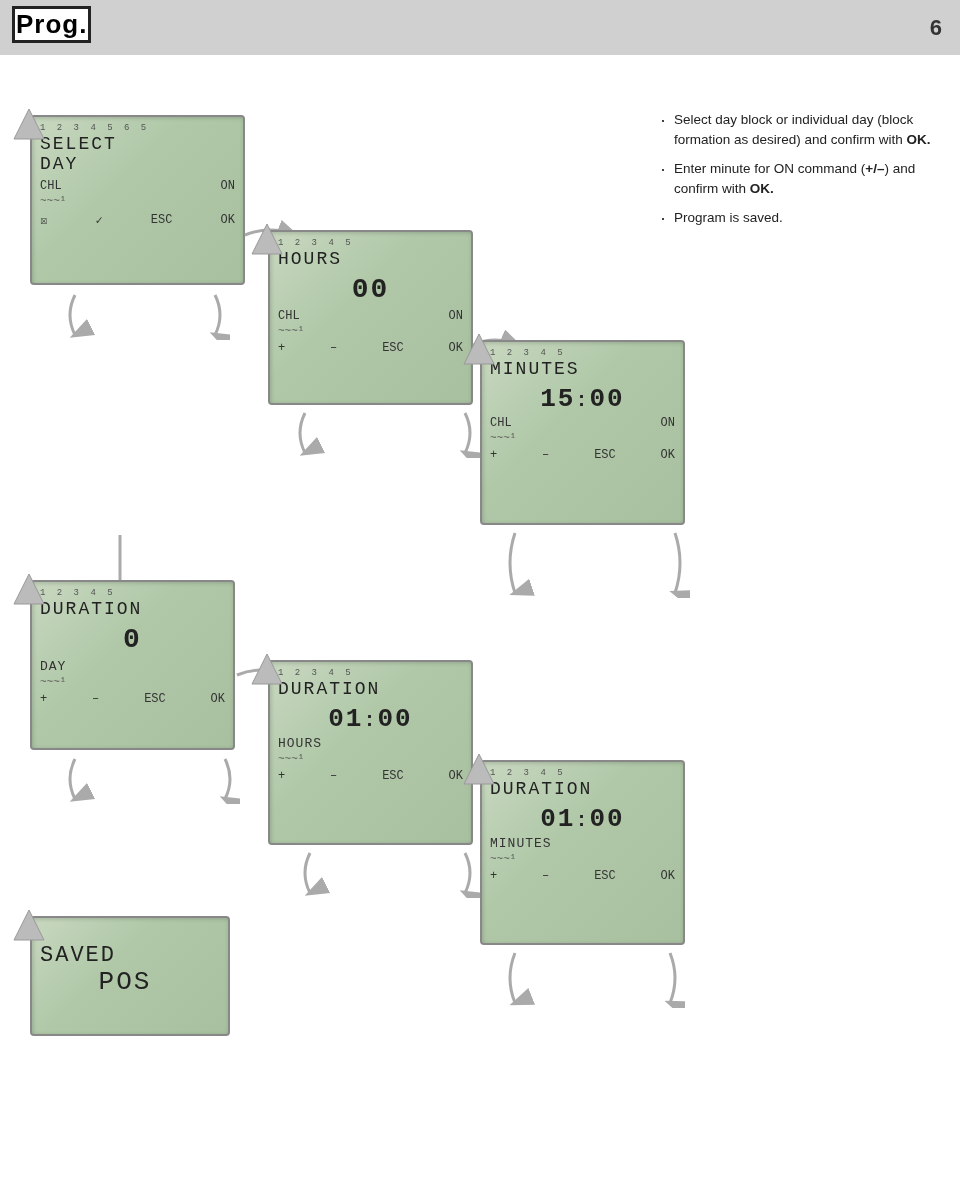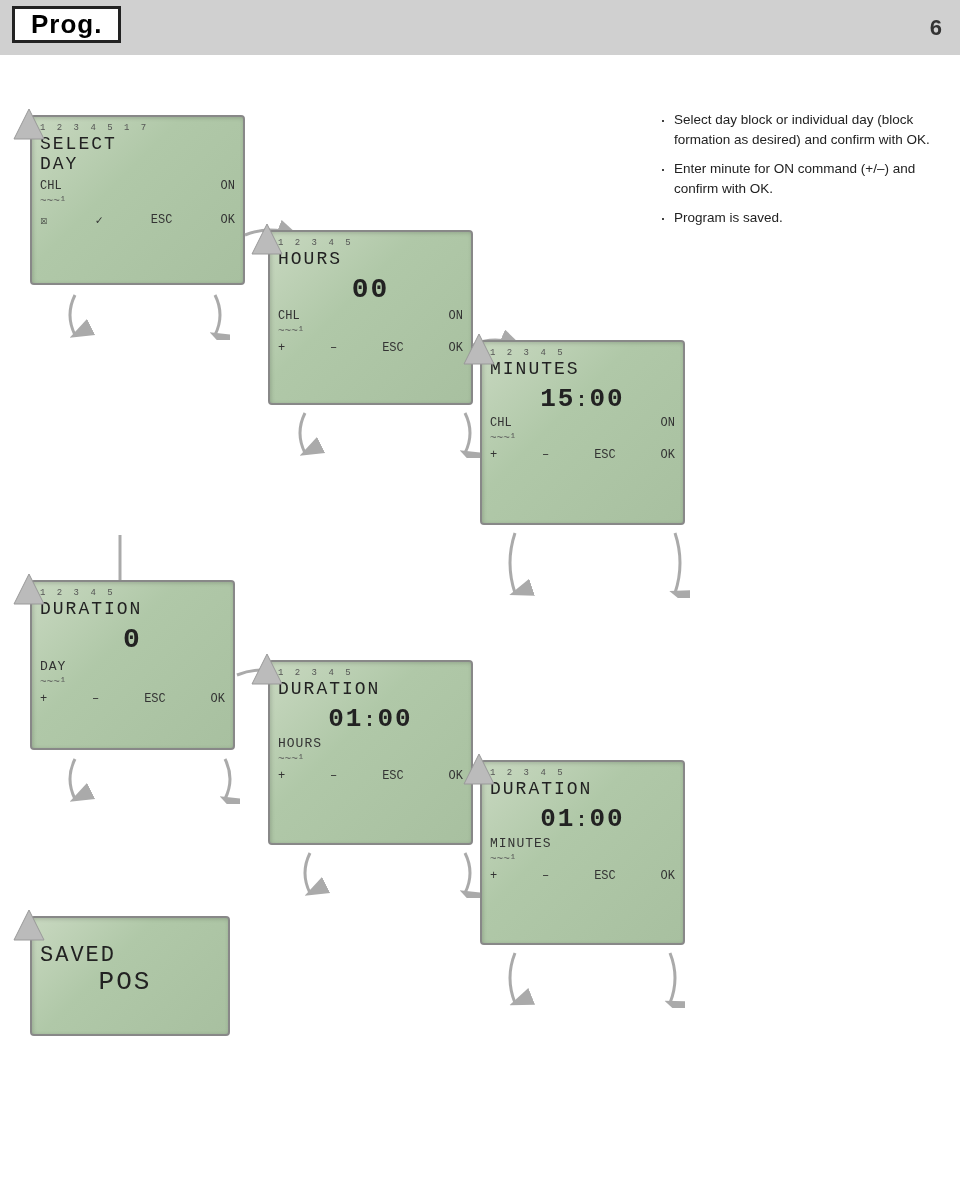--- a/index.html
+++ b/index.html
@@ -16,21 +16,21 @@
     .header {
       display: flex;
       align-items: stretch;
       height: 55px;
       background: #d0d0d0;
       margin-bottom: 0;
     }
     .header-logo {
       background: #fff;
       border: 3px solid #222;
-      padding: 4px 16px;
+      padding: 4px 1px;
       margin: 6px 0 12px 12px;
       display: flex;
       align-items: center;
       font-size: 26px;
       font-weight: bold;
       font-family: Arial, sans-serif;
       letter-spacing: 1px;
     }
     .header-num {
       margin-left: auto;
@@ -114,37 +114,37 @@
     }
     .instructions ul li::before {
       content: '·';
       position: absolute;
       left: 0;
       font-size: 18px;
       line-height: 1;
       top: 1px;
     }
     .instructions ul li b {
-      font-weight: normal;
+      font-weight: bold;
     }
   </style>
 </head>
 <body>
 
 <div class="header">
   <div class="header-logo">Prog.</div>
   <div class="header-num">6</div>
 </div>
 
 <div class="lcd" style="left:30px; top:115px; width:215px; height:170px;">
 
   <svg style="position:absolute;left:-28px;top:-18px;width:50px;height:50px;" viewBox="0 0 50 50">
     <polygon points="10,40 25,10 40,40" fill="#bbb" stroke="#999" stroke-width="1"></polygon>
   </svg>
-  <div class="lcd-dots">1 2 3 4 5 1 7</div>
+  <div class="lcd-dots">1 2 3 4 5 6 5</div>
   <div class="lcd-title">SELECT</div>
   <div class="lcd-title">DAY</div>
   <div class="lcd-row" style="margin-top:4px;">
     <span>CHL</span>
     <span>ON</span>
   </div>
   <div style="font-size:11px;color:#555;margin-top:2px;">~~~¹</div>
   <div class="lcd-footer" style="margin-top:6px;">
     <span>☒</span>
     <span>✓</span>

